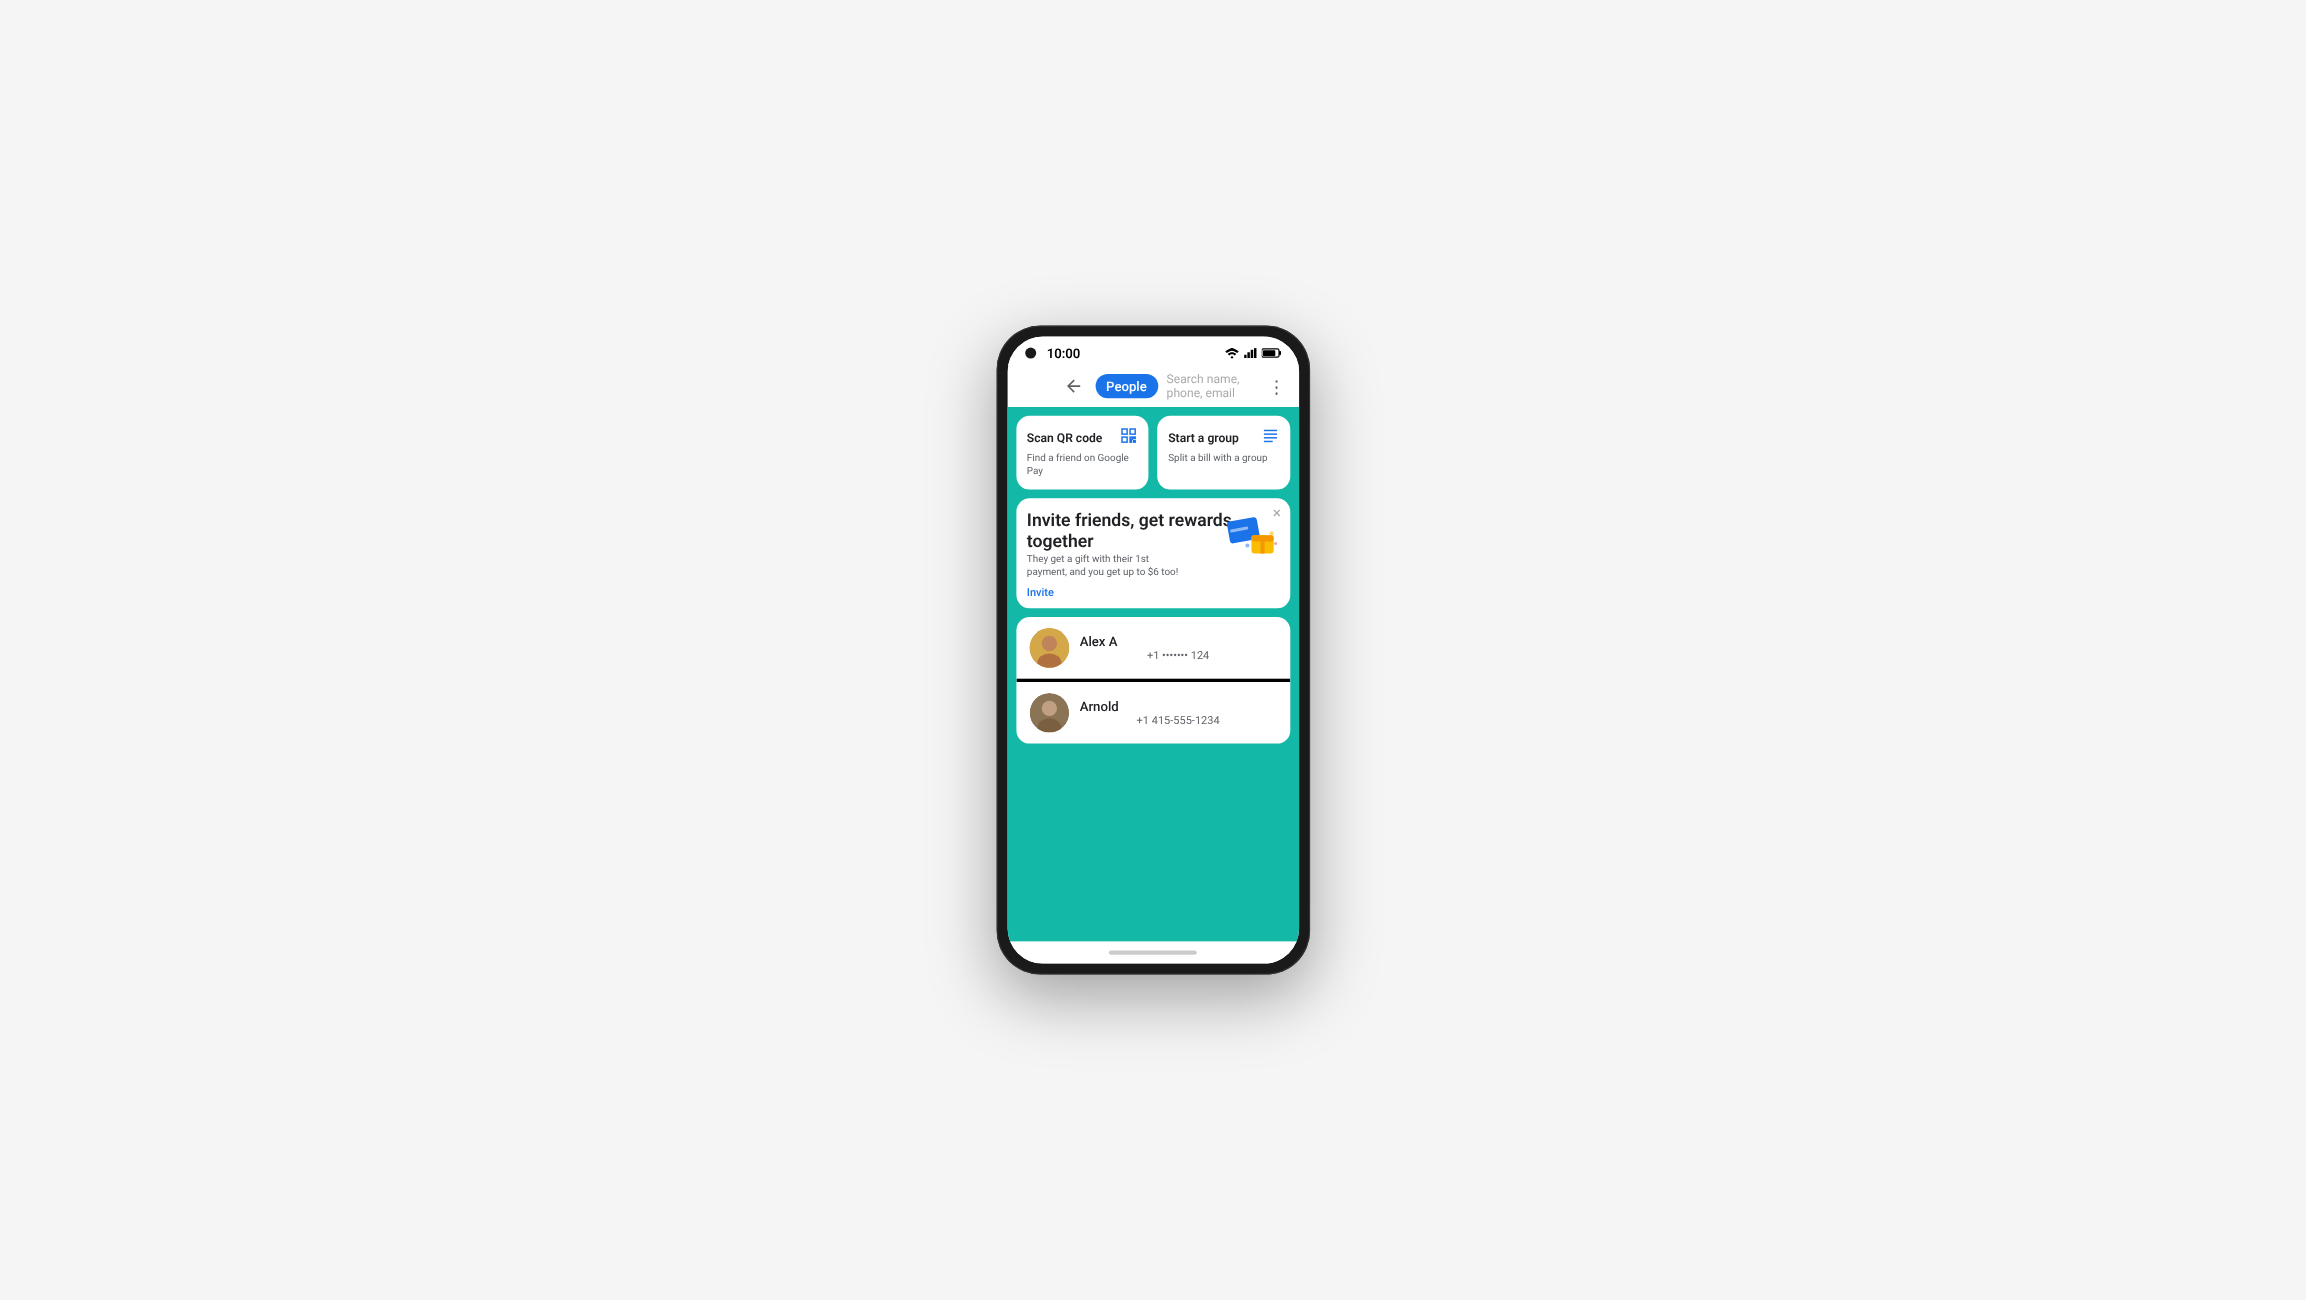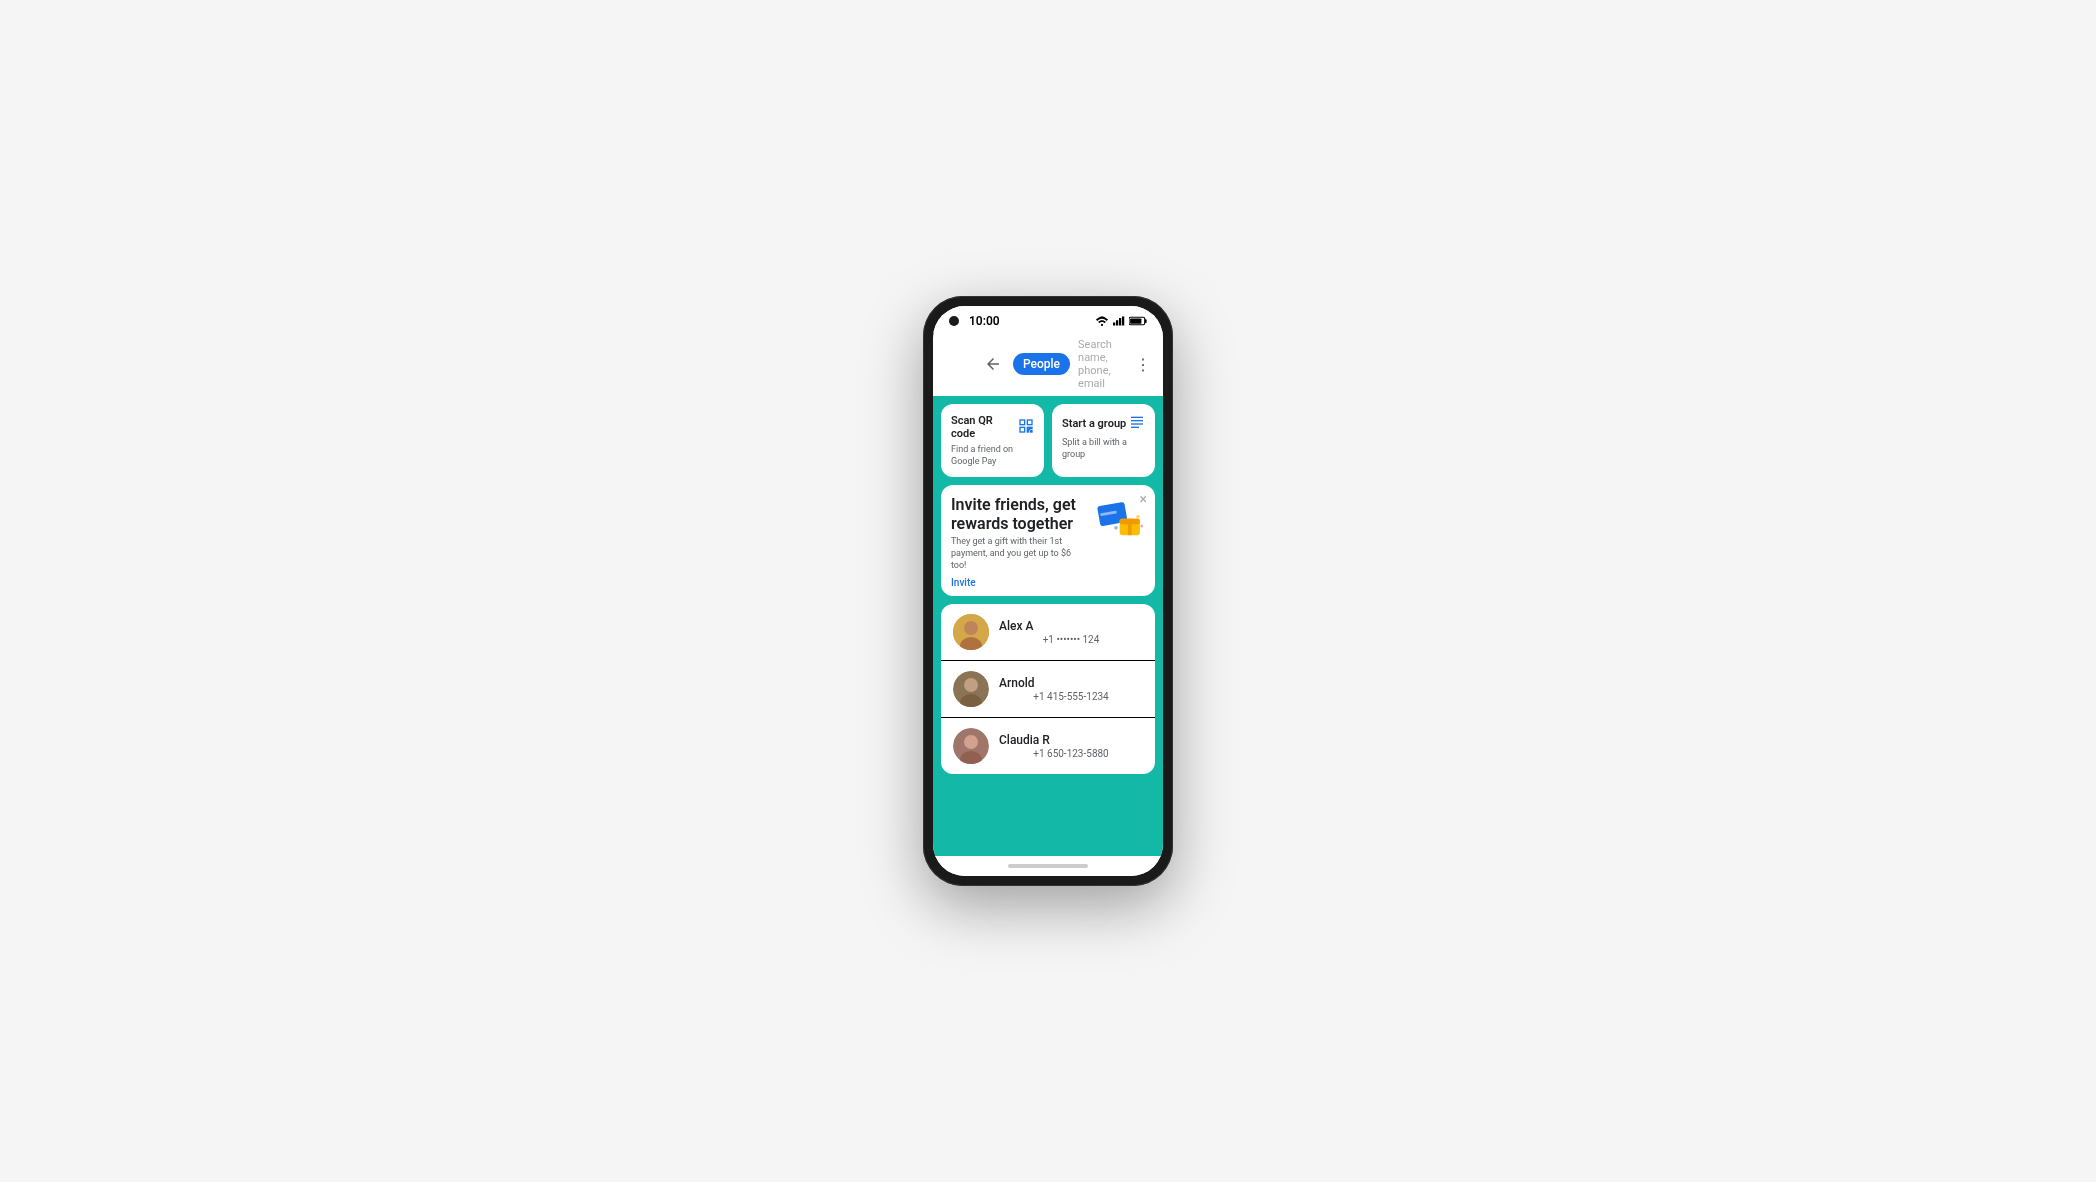--- a/index.html
+++ b/index.html
@@ -6,21 +6,21 @@
     body {
       background: #f5f5f5;
       display: flex;
       justify-content: center;
       align-items: center;
       min-height: 100vh;
       font-family: 'Google Sans', Roboto, Arial, sans-serif;
     }
 
     .phone-outer {
-      width: 250px;
+      width: 285px;
       height: 590px;
       background: #1a1a1a;
       border-radius: 40px;
       padding: 10px;
       box-shadow: 0 20px 60px rgba(0,0,0,0.35), inset 0 0 0 1px #333;
       position: relative;
     }
 
     .phone-screen {
       width: 100%;
@@ -188,21 +188,21 @@
       overflow: hidden;
     }
     .contact-item {
       display: flex;
       align-items: center;
       padding: 10px 12px;
       gap: 10px;
       cursor: pointer;
     }
     .contact-item:not(:last-child) {
-      border-bottom: 1px solid #000000;
+      border-bottom: 3px solid #000000;
     }
     .contact-avatar {
       width: 36px;
       height: 36px;
       border-radius: 50%;
       overflow: hidden;
       flex-shrink: 0;
       display: flex;
       align-items: center;
       justify-content: center;
@@ -369,33 +369,20 @@
             </svg>
           </div>
           <div class="contact-info">
             <div class="contact-name">Arnold</div>
             <div class="contact-phone">+1 415-555-1234</div>
           </div>
         </div>
 
 
 
-        <div class="contact-item">
-          <div class="contact-avatar">
-            <svg width="36" height="36" viewBox="0 0 36 36">
-              <circle cx="18" cy="18" r="18" fill="#a0766b"></circle>
-              <circle cx="18" cy="14" r="7" fill="#d4a090"></circle>
-              <ellipse cx="18" cy="32" rx="11" ry="9" fill="#906050"></ellipse>
-            </svg>
-          </div>
-          <div class="contact-info">
-            <div class="contact-name">Claudia R</div>
-            <div class="contact-phone">+1 650-123-5880</div>
-          </div>
-        </div>
 
       </div>
     </div>
 
     <div class="home-indicator">
       <div class="home-bar"></div>
     </div>
 
   </div>
 </div>

